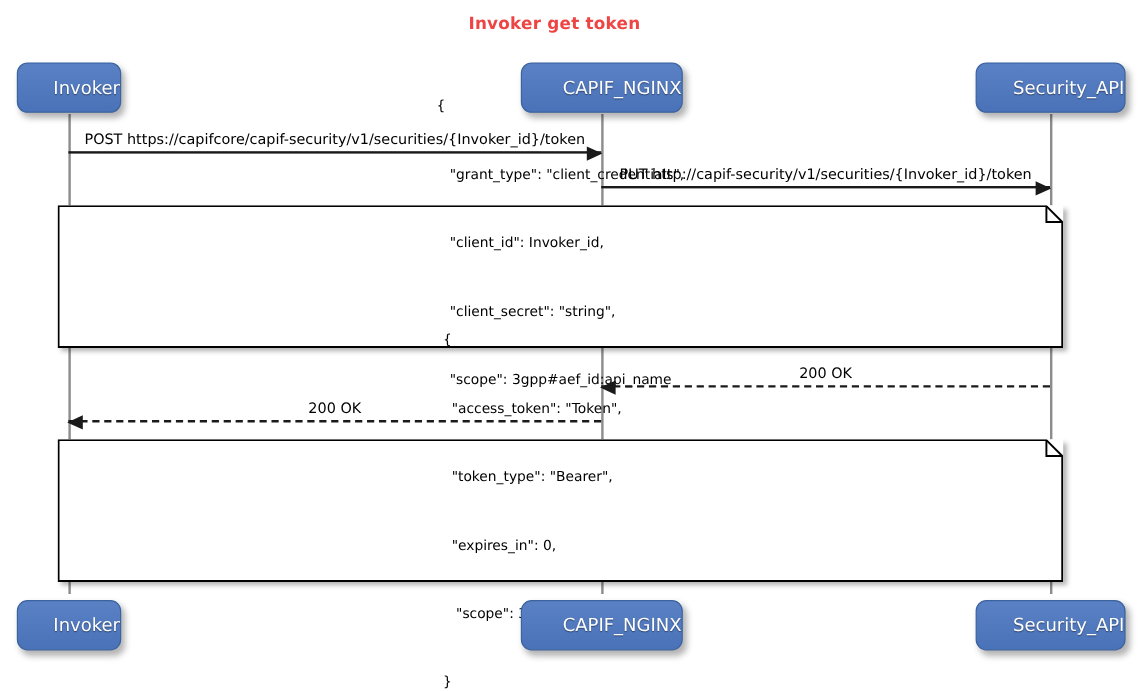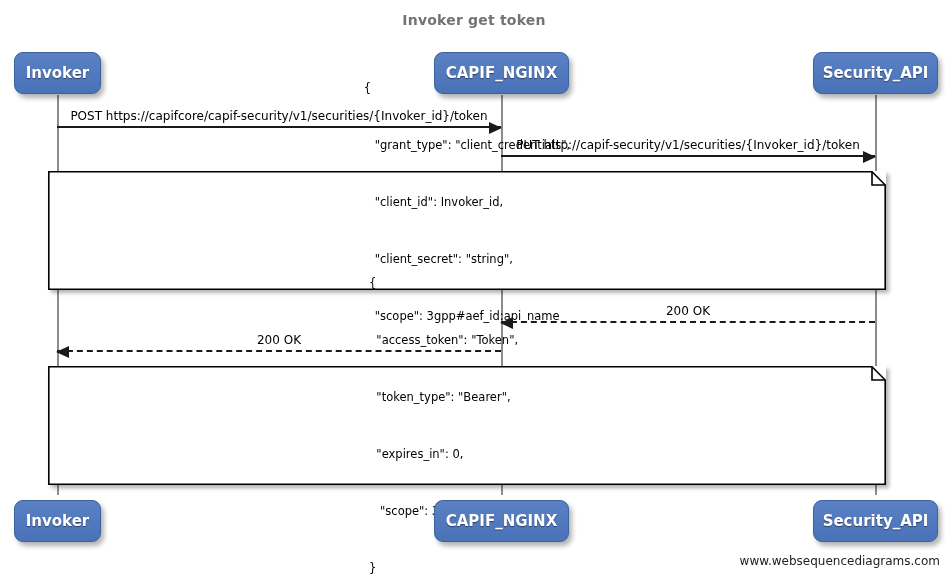--- a/index.html
+++ b/index.html
@@ -14,51 +14,51 @@
     position: relative;
     width: 952px;
     height: 576px;
     background: #ffffff;
     overflow: hidden;
   }
 
   
   .diagram-title {
     position: absolute;
-    left: 16px;
+    left: 4px;
     top: 12px;
     width: 916px;
     text-align: center;
     font-size: 14px;
     font-weight: 700;
-    color: #737373;
+    color: #ef4444;
     letter-spacing: 0.2px;
   }
 
   
   .lifeline {
     position: absolute;
     width: 2px;
     background: #8c8c8c;
   }
 
   
   .participant {
     position: absolute;
     box-sizing: border-box;
     background: linear-gradient(#5a81c4, #4a72b8);
     background-color: #4e79bd;
     border: 1px solid #3c639f;
     border-radius: 9px;
     color: #ffffff;
     font-size: 15px;
-    font-weight: 700;
+    font-weight: 400;
     display: flex;
     align-items: center;
-    justify-content: center;
+    justify-content: flex-end;
     text-shadow: 0 1px 1px rgba(0,0,0,0.45);
     box-shadow: 3px 4px 5px rgba(0,0,0,0.30);
     white-space: nowrap;
   }
 
   
   .msg {
     position: absolute;
     height: 0;
   }
@@ -231,15 +231,14 @@
   <div class="participant" style="left:14px;  top:500px; width:87px;  height:42px;">
     <span>Invoker</span>
   </div>
   <div class="participant" style="left:434px; top:500px; width:135px; height:42px;">
     <span>CAPIF_NGINX</span>
   </div>
   <div class="participant" style="left:813px; top:500px; width:125px; height:42px;">
     <span>Security_API</span>
   </div>
 
-  <div class="footer-credit">www.websequencediagrams.com</div>
 
 </div>
 
 </body></html>

